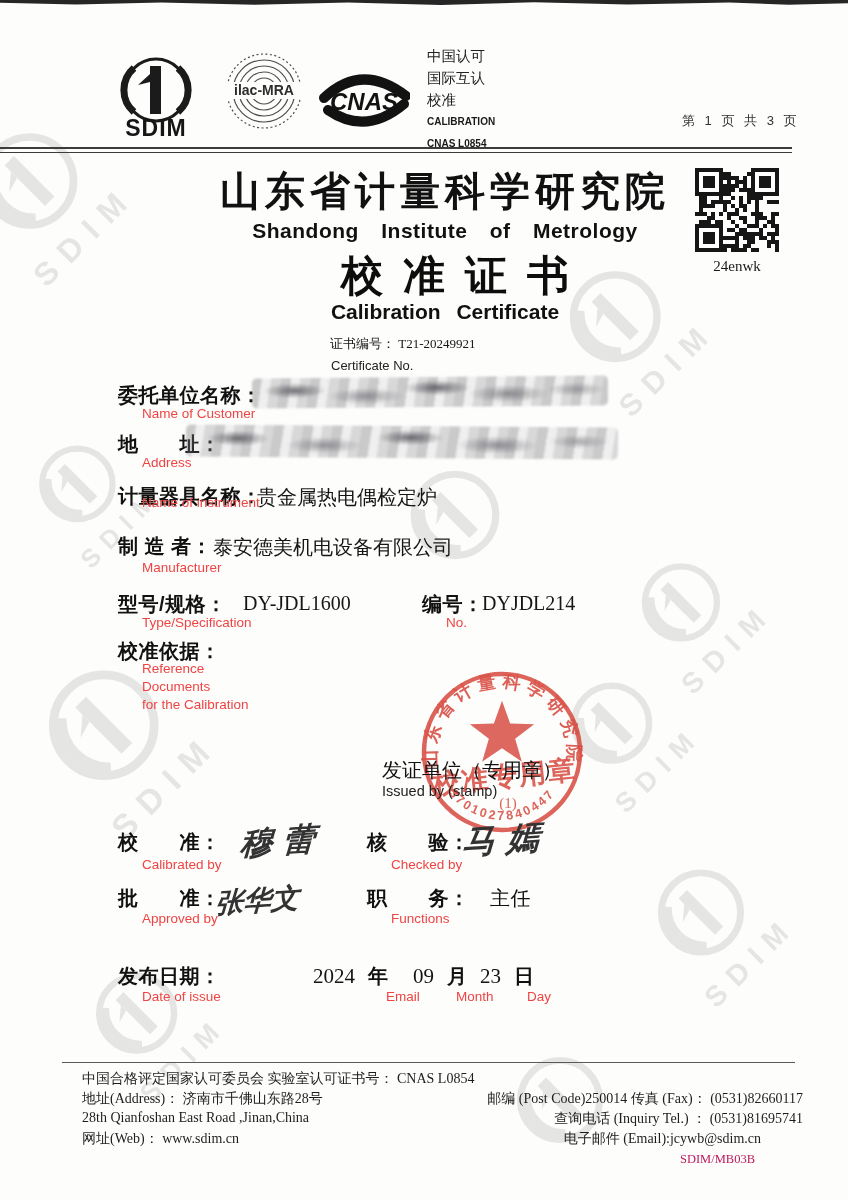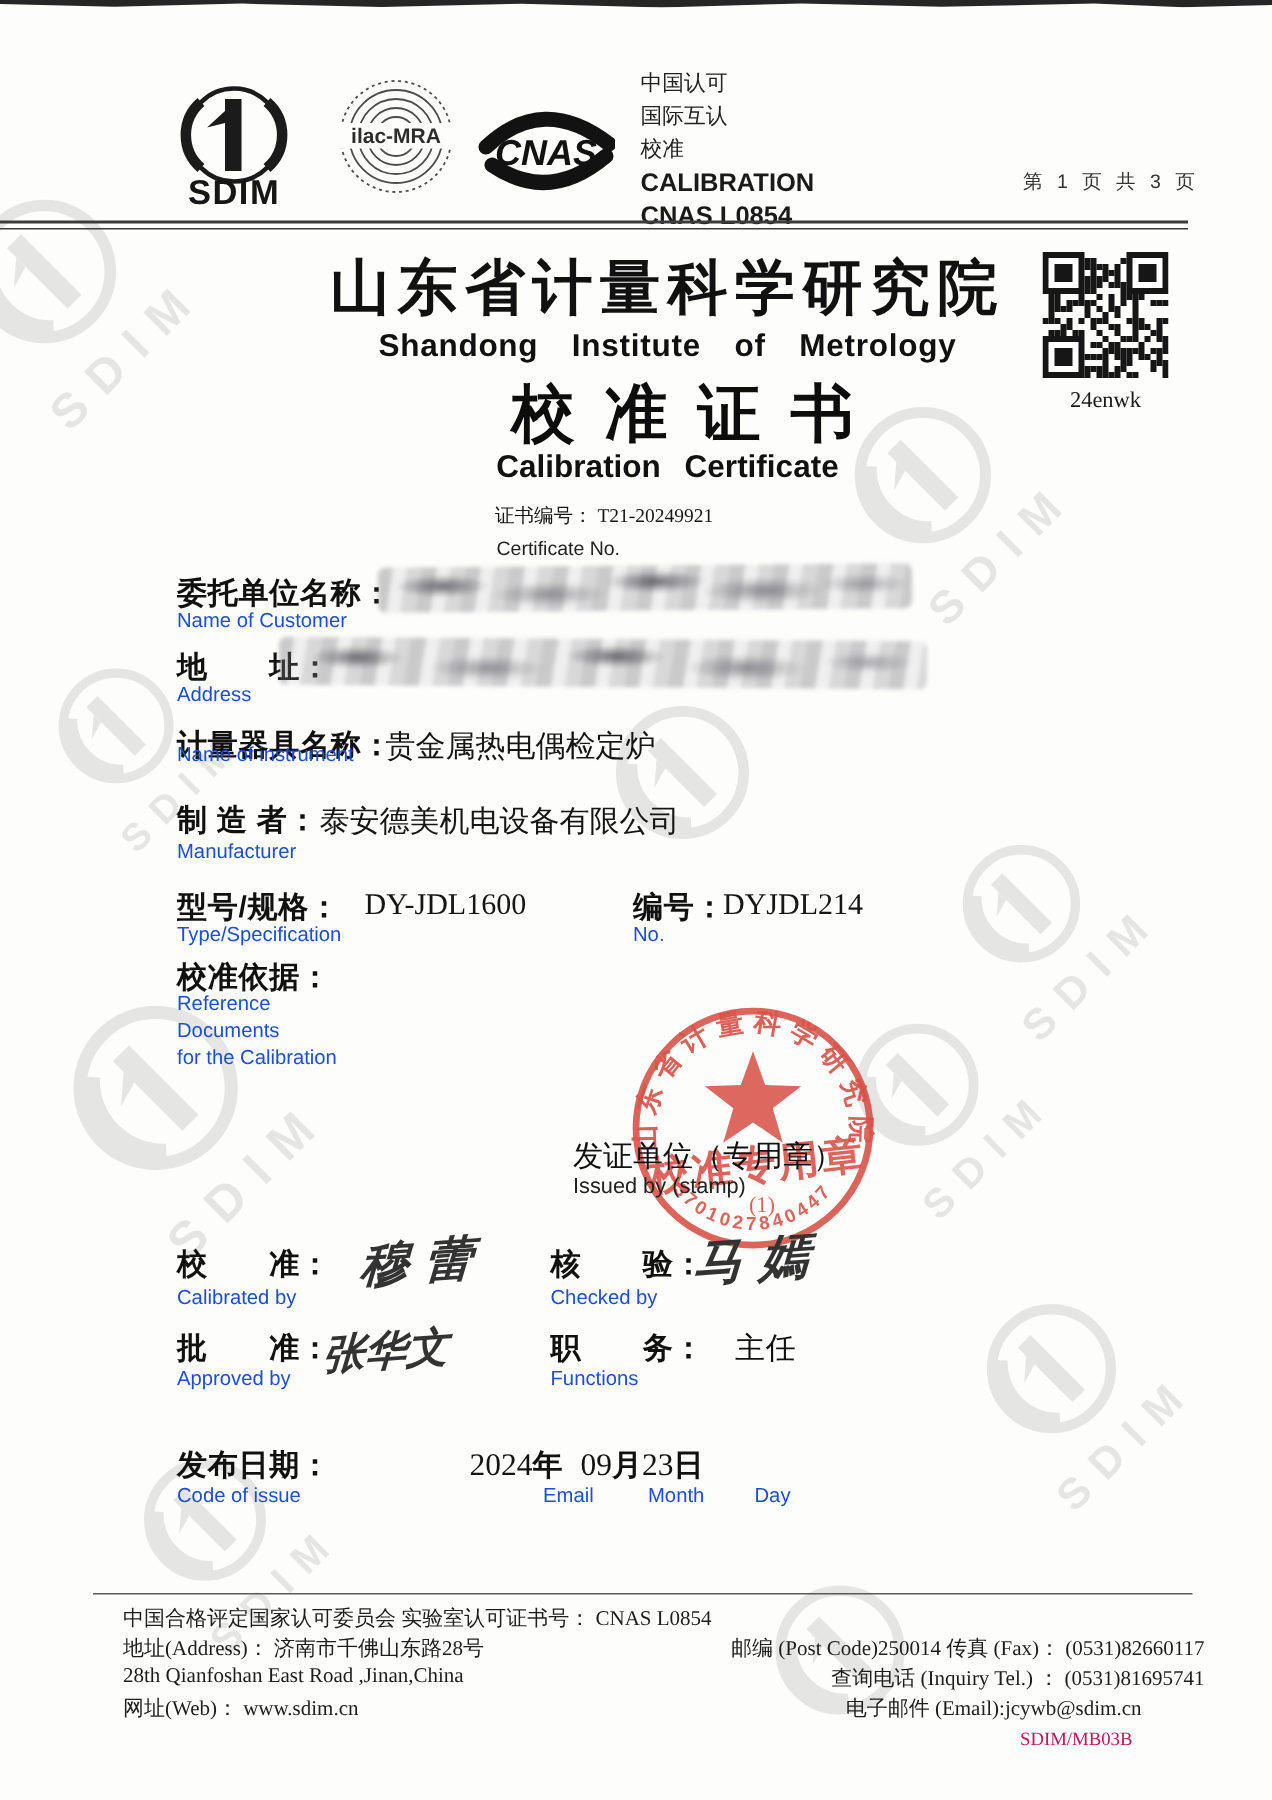--- a/index.html
+++ b/index.html
@@ -9,58 +9,58 @@
   
   .scan-top{top:0;left:0;width:100%;height:6px;background:#262626;
     clip-path:polygon(0 0,100% 0,100% 55%,93% 80%,86% 40%,74% 75%,63% 38%,52% 82%,41% 42%,30% 78%,19% 40%,9% 75%,0 45%);}
   
   .wm{position:absolute;display:flex;flex-direction:column;align-items:center;gap:4px;
       color:#d2d2d2;opacity:.55;transform:rotate(-45deg);pointer-events:none;}
   .wm .wm-text{font-weight:bold;font-size:32px;letter-spacing:12px;font-family:"Liberation Sans",sans-serif;}
   .wm svg{display:block;}
   
   .acc-cn{font-size:14.5px;line-height:22px;color:#222;}
-  .acc-en{font-size:17px;line-height:22px;font-weight:bold;color:#1a1a1a;}
+  .acc-en{font-size:10px;line-height:22px;font-weight:bold;color:#1a1a1a;}
   .pageno{font-size:13px;letter-spacing:3px;color:#333;}
   .double-rule{left:0;top:147px;width:792px;height:3px;border-top:2px solid #3c3c3c;border-bottom:1px solid #3c3c3c;}
   
   .t-center{left:60px;width:770px;text-align:center;}
   .org-cn{top:164px;font-family:"Liberation Serif","DejaVu Serif",serif;font-weight:bold;font-size:40px;letter-spacing:5px;color:#111;}
   .org-en{top:219px;font-weight:bold;font-size:21px;word-spacing:16px;letter-spacing:.5px;color:#111;}
   .doc-cn{top:248px;font-family:"Liberation Serif","DejaVu Serif",serif;font-weight:900;font-size:42px;letter-spacing:20px;padding-left:20px;color:#0d0d0d;}
   .doc-en{top:300px;font-weight:bold;font-size:21px;word-spacing:10px;color:#111;}
   .cert-line{left:330px;top:335px;font-size:13px;font-family:"Liberation Serif","DejaVu Serif",serif;color:#161616;}
   .cert-sub{left:331px;top:358px;font-size:13px;color:#222;}
   
   .qr-wrap{left:695px;top:168px;width:84px;text-align:center;}
   .qr-caption{font-size:15px;font-family:"Liberation Serif","DejaVu Serif",serif;color:#1a1a1a;margin-top:2px;}
   
   .lab{font-weight:bold;font-size:20px;color:#111;letter-spacing:.5px;white-space:nowrap;}
   .val{font-family:"Liberation Serif","DejaVu Serif",serif;font-size:20px;color:#161616;white-space:nowrap;}
-  .sub{font-size:13.5px;color:#1d4ed8;white-space:nowrap;}
+  .sub{font-size:13.5px;color:#ef4444;white-space:nowrap;margin-left:24px;}
   .redact{position:absolute;border-radius:5px;filter:blur(1.3px);transform:rotate(-.5deg);
     background:
       radial-gradient(ellipse 45px 11px at 12% 42%,rgba(70,70,76,.75),rgba(70,70,76,0) 70%),
       radial-gradient(ellipse 55px 12px at 32% 62%,rgba(100,100,106,.6),rgba(100,100,106,0) 70%),
       radial-gradient(ellipse 48px 11px at 52% 36%,rgba(58,58,64,.72),rgba(58,58,64,0) 70%),
       radial-gradient(ellipse 58px 13px at 72% 58%,rgba(92,92,98,.62),rgba(92,92,98,0) 70%),
       radial-gradient(ellipse 42px 10px at 91% 45%,rgba(112,112,118,.55),rgba(112,112,118,0) 72%),
       repeating-linear-gradient(99deg,rgba(118,118,124,.38) 0 10px,rgba(168,168,174,.16) 10px 19px,rgba(138,138,144,.32) 19px 29px);}
   
   .hand{font-family:"DejaVu Serif","Liberation Serif",serif;font-style:italic;font-weight:600;color:#333;
         transform:rotate(-4deg) skewX(-7deg);white-space:nowrap;}
   
   .foot{font-size:14px;font-family:"Liberation Serif","DejaVu Serif",serif;color:#1d1d1d;white-space:nowrap;}
   .foot-rule{left:62px;top:1062px;width:733px;height:1px;background:#5a5a5a;}
   .formcode{font-size:12.5px;font-family:"Liberation Serif","DejaVu Serif",serif;color:#be185d;}
   
   .stamp{left:402px;top:652px;width:200px;height:200px;opacity:.92;}
   .issued-cn{left:382px;top:757px;font-weight:normal;font-size:20px;color:#111;}
   .issued-en{left:382px;top:783px;font-size:14.5px;color:#222;}
-  .date-row{left:313px;top:963px;display:flex;align-items:baseline;}
+  .date-row{left:313px;top:963px;display:flex;gap:13px;align-items:baseline;}
   .date-num{font-family:"Liberation Serif","DejaVu Serif",serif;font-size:21px;color:#141414;}
   .date-unit{font-weight:bold;font-size:20px;color:#111;}
 </style>
 </head>
 <body>
 
 <div class="page">
 
   <svg width="0" height="0" style="position:absolute">
     <defs>
@@ -411,21 +411,21 @@
 
   <div class="abs lab" style="left:118px;top:885px">批　　准：</div>
   <div class="abs hand" style="left:215px;top:882px;font-size:28px">张华文</div>
   <div class="abs sub" style="left:118px;top:911px">Approved by</div>
 
   <div class="abs lab" style="left:367px;top:885px">职　　务：</div>
   <div class="abs lab" style="left:490px;top:885px;font-weight:normal">主任</div>
   <div class="abs sub" style="left:367px;top:911px">Functions</div>
 
   <div class="abs lab" style="left:118px;top:963px">发布日期：</div>
-  <div class="abs sub" style="left:118px;top:989px">Code of issue</div>
+  <div class="abs sub" style="left:118px;top:989px">Date of issue</div>
   <div class="abs date-row">
     <span class="date-num">2024</span>
     <span class="date-unit">年</span>
     <span class="date-num" style="margin-left:12px">09</span>
     <span class="date-unit">月</span>
     <span class="date-num">23</span>
     <span class="date-unit">日</span>
   </div>
   <div class="abs sub" style="left:362px;top:989px">Email</div>
   <div class="abs sub" style="left:432px;top:989px">Month</div>

